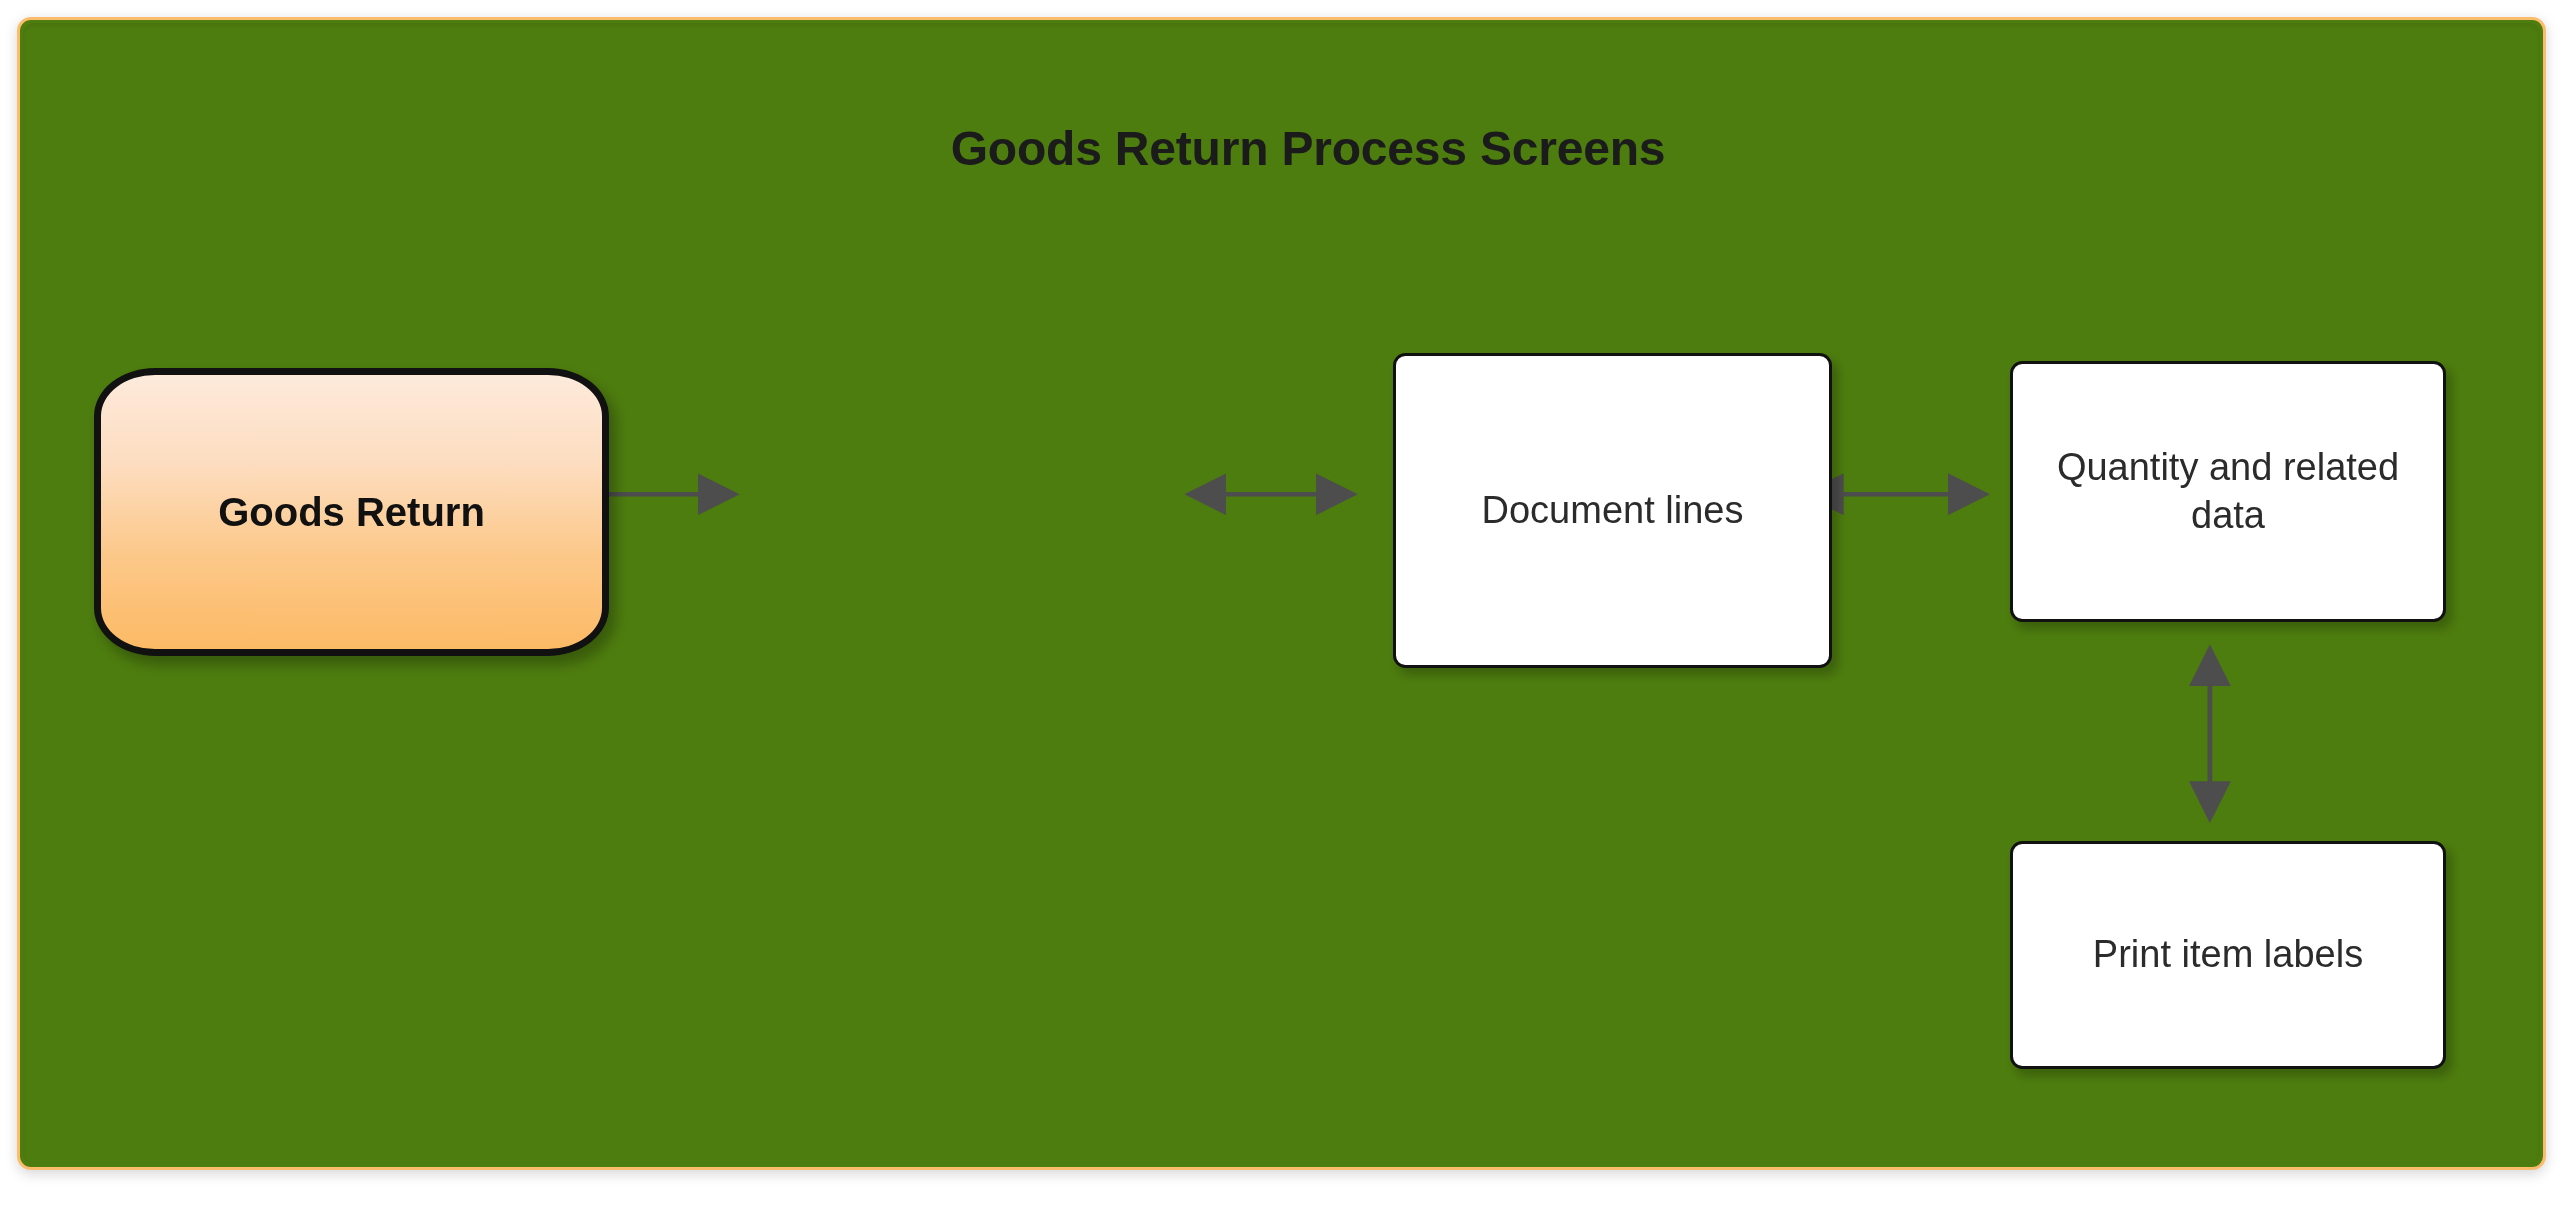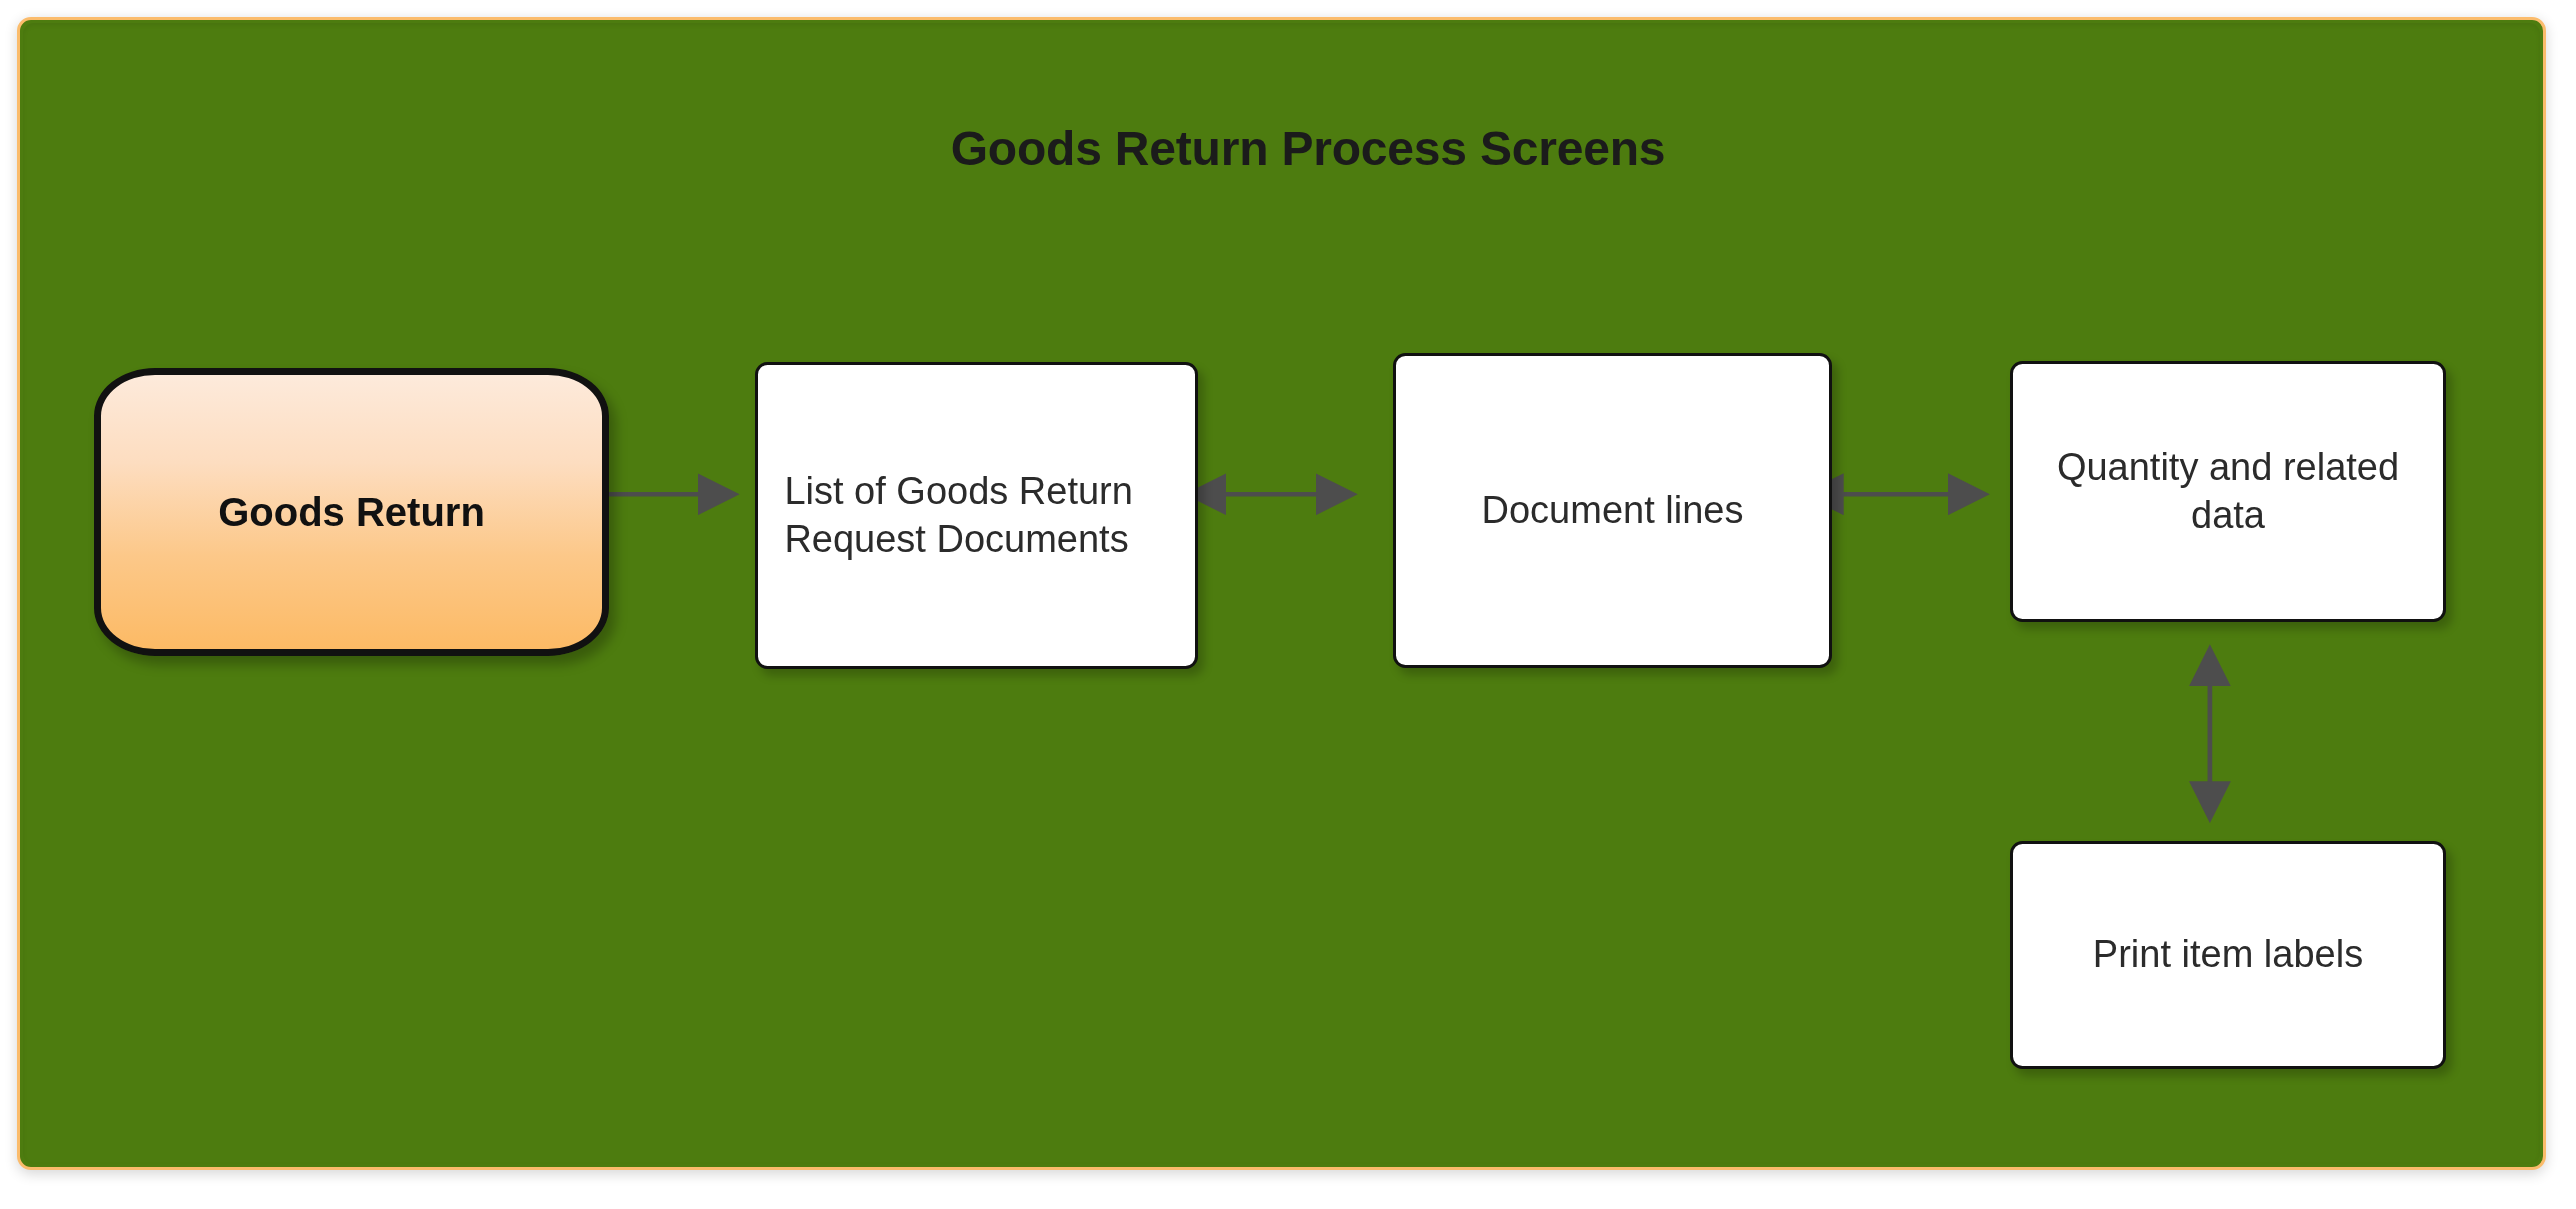--- a/index.html
+++ b/index.html
@@ -151,23 +151,20 @@
       <line x1="2322" y1="632" x2="2546" y2="632" stroke="#4d4d4d" stroke-width="6" marker-start="url(#arrow-start)" marker-end="url(#arrow-end)"></line>
 
       <line x1="2838" y1="834" x2="2838" y2="1046" stroke="#4d4d4d" stroke-width="6" marker-start="url(#arrow-start)" marker-end="url(#arrow-end)"></line>
     </g>
   </svg>
 
   <div class="node center" id="node-goods-return">
     <span class="node-label">Goods Return</span>
   </div>
 
-  <div class="node left" id="node-list-documents">
-    <span class="node-label">List of Goods Return Request Documents</span>
-  </div>
 
   <div class="node center" id="node-document-lines">
     <span class="node-label">Document lines</span>
   </div>
 
   <div class="node center" id="node-quantity-data">
     <span class="node-label">Quantity and related data</span>
   </div>
 
   <div class="node center" id="node-print-labels">

